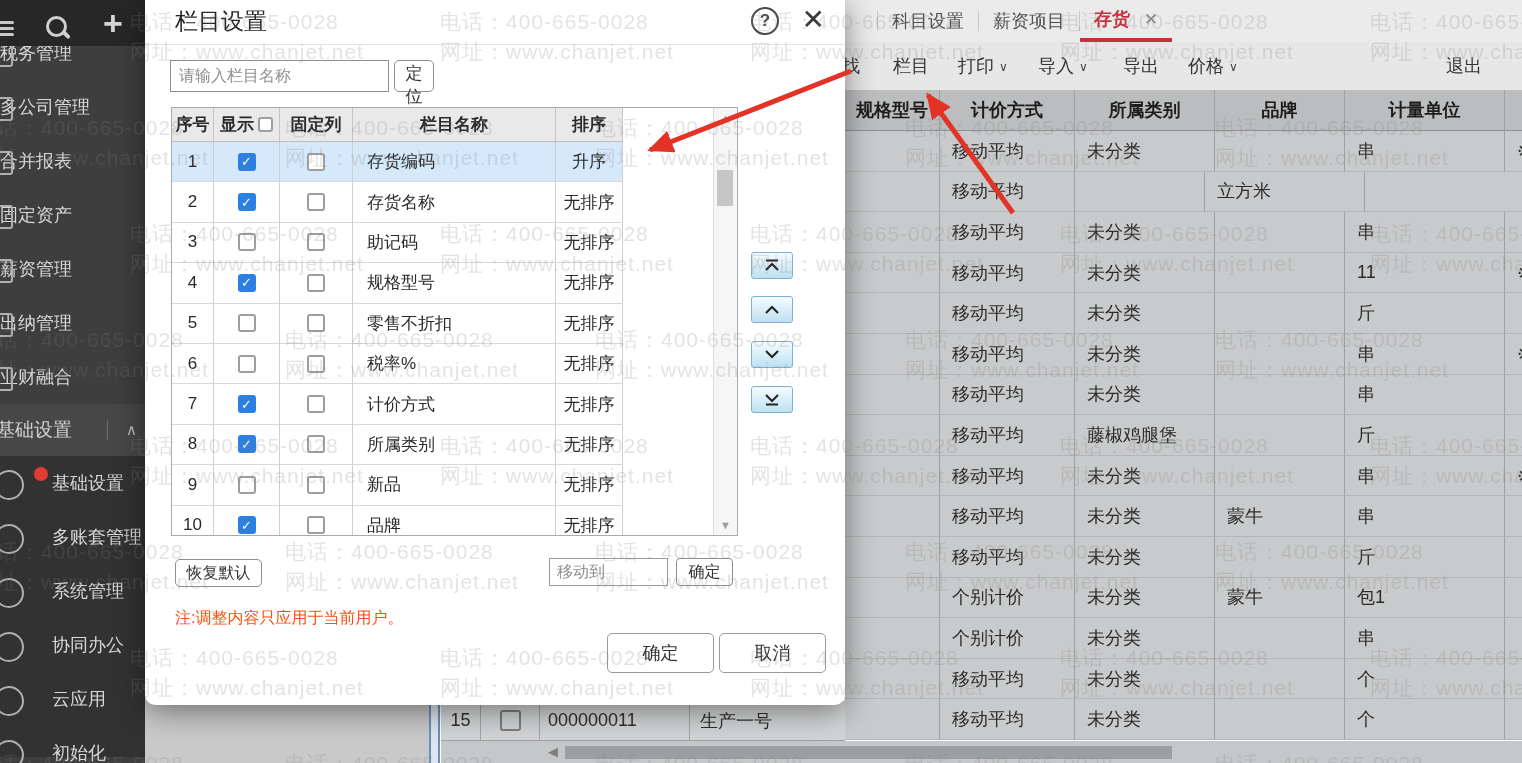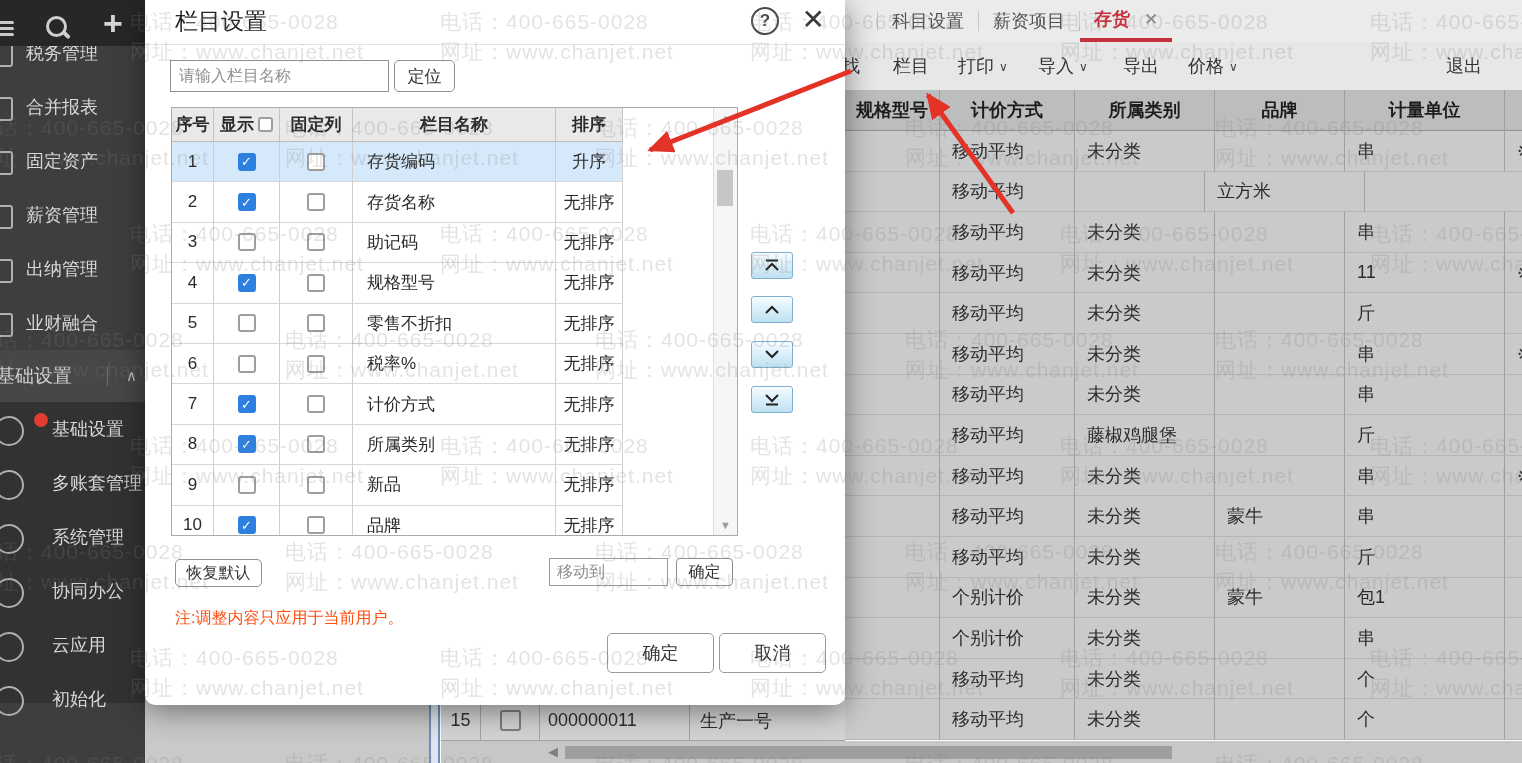--- a/index.html
+++ b/index.html
@@ -8,21 +8,21 @@
 
   
   .sidebar{position:absolute;left:0;top:0;width:145px;height:763px;background:#3e3e3e;z-index:1;}
   .side-top{position:absolute;left:0;top:0;width:145px;height:46px;background:#272727;z-index:3;}
   .icon-cutlist{position:absolute;left:-8px;top:18px;width:22px;height:20px;}
   .icon-cutlist i{display:block;height:3px;background:#c9c9c9;margin:3px 0;border-radius:2px;}
   .icon-search{position:absolute;left:46px;top:16px;width:15px;height:15px;border:3px solid #cfcfcf;border-radius:50%;}
   .icon-search::after{content:"";position:absolute;left:13px;top:14px;width:9px;height:3.5px;background:#cfcfcf;transform:rotate(45deg);border-radius:2px;}
   .icon-plus{position:absolute;left:103px;top:8px;font-size:34px;color:#d5d5d5;font-weight:bold;line-height:30px;}
   .side-menu{position:absolute;left:0;top:26px;width:145px;}
-  .side-item{position:relative;height:54px;line-height:54px;color:#d8d8d8;font-size:18px;padding-left:26px;cursor:pointer;white-space:nowrap;}
+  .side-item{position:relative;height:54px;line-height:54px;color:#d8d8d8;font-size:18px;cursor:pointer;white-space:nowrap;}
   .side-item .icon-frag{position:absolute;left:-13px;top:17px;width:22px;height:20px;border:2px solid #b0b0b0;border-radius:3px;}
   .side-section{position:relative;height:52px;line-height:52px;background:#474747;color:#d2d2d2;font-size:19px;padding-left:0;}
   .side-section .lbl{margin-left:-4px;}
   .side-section .sep{position:absolute;right:32px;top:0;color:#6e6e6e;font-size:16px;}
   .side-section .chev{position:absolute;right:8px;top:0;color:#bdbdbd;font-size:15px;}
   .side-sub{background:#323232;}
   .side-sub .side-item{padding-left:52px;}
   .side-sub .side-item .icon-frag{left:-6px;top:14px;width:26px;height:26px;border-radius:50%;}
   .red-dot{position:absolute;left:34px;top:11px;width:14px;height:14px;border-radius:50%;background:#e23b30;}
 
@@ -64,21 +64,21 @@
   .hs-thumb{position:absolute;left:124px;top:5px;width:607px;height:13px;background:#9d9ea0;}
 
   
   .modal{position:absolute;left:145px;top:0;width:700px;height:705px;background:#fff;z-index:10;border-radius:0 0 10px 10px;box-shadow:0 6px 30px rgba(0,0,0,.45);}
   .m-title{position:absolute;left:30px;top:6px;font-size:23px;color:#262626;}
   .m-help{position:absolute;right:66px;top:7px;width:24px;height:24px;border:2.5px solid #4a4a4a;border-radius:50%;color:#4a4a4a;font-size:17px;font-weight:bold;text-align:center;line-height:24px;cursor:pointer;}
   .m-close{position:absolute;right:20px;top:3px;font-size:28px;color:#3a3a3a;cursor:pointer;}
   .m-divider{position:absolute;left:0;top:44px;width:100%;height:1px;background:#e4e4e4;}
   .m-search{position:absolute;left:25px;top:60px;width:219px;height:32px;border:1px solid #8f8f8f;box-sizing:border-box;font-size:16px;padding:0 8px;color:#701a75;}
   .m-search::placeholder{color:#8f8f8f;}
-  .m-locate{position:absolute;left:249px;top:60px;width:61px;height:32px;border:1px solid #8f8f8f;border-radius:5px;background:#fff;font-size:17px;color:#333;cursor:pointer;}
+  .m-locate{position:absolute;left:249px;top:60px;width:40px;height:32px;border:1px solid #8f8f8f;border-radius:5px;background:#fff;font-size:17px;color:#333;cursor:pointer;}
 
   .listbox{position:absolute;left:26px;top:107px;width:567px;height:429px;border:1px solid #ababab;box-sizing:border-box;overflow:hidden;background:#fff;}
   .g-row{display:flex;width:451px;}
   .g-cell{box-sizing:border-box;border-right:1px solid #cfcfcf;border-bottom:1px solid #d8d8d8;display:flex;align-items:center;justify-content:center;font-size:17px;color:#2a2a2a;overflow:hidden;}
   .g-head .g-cell{height:34px;background:#e9e9e9;font-weight:bold;border-bottom:1px solid #bdbdbd;border-right:1px solid #c4c4c4;text-align:right;}
   .g-body .g-cell{height:40.4px;background:#fff;}
   .g-row.sel .g-cell{background:#d5e9fb;}
   .k0{width:42px;} .k1{width:66px;} .k2{width:73px;} .k3{width:203px;justify-content:flex-start;padding-left:14px;} .k4{width:67px;}
   .cb{width:18px;height:18px;border:2px solid #9e9e9e;border-radius:3px;background:#fff;box-sizing:border-box;cursor:pointer;}
   .cb.checked{border:none;background:#2e80e0;color:#fff;font-size:13px;font-weight:bold;display:flex;align-items:center;justify-content:center;}
@@ -106,20 +106,21 @@
   .arrows{position:absolute;left:0;top:0;z-index:30;pointer-events:none;}
 </style>
 </head>
 <body>
 
 <div class="page">
 
   <aside class="sidebar">
     <div class="side-menu">
         <div class="side-item"><span class="icon-frag"></span><span>税务管理</span></div>
+        <div class="side-item"><span class="icon-frag"></span><span>多公司管理</span></div>
         <div class="side-item"><span class="icon-frag"></span><span>合并报表</span></div>
         <div class="side-item"><span class="icon-frag"></span><span>固定资产</span></div>
         <div class="side-item"><span class="icon-frag"></span><span>薪资管理</span></div>
         <div class="side-item"><span class="icon-frag"></span><span>出纳管理</span></div>
         <div class="side-item"><span class="icon-frag"></span><span>业财融合</span></div>
         <div class="side-section"><span class="lbl">基础设置</span><span class="sep">│</span><span class="chev">∧</span></div>
         <div class="side-sub" style="height: 301px;">
           <div class="side-item"><span class="icon-frag"></span><span class="red-dot"></span><span>基础设置</span></div>
           <div class="side-item"><span class="icon-frag"></span><span>多账套管理</span></div>
           <div class="side-item"><span class="icon-frag"></span><span>系统管理</span></div>

